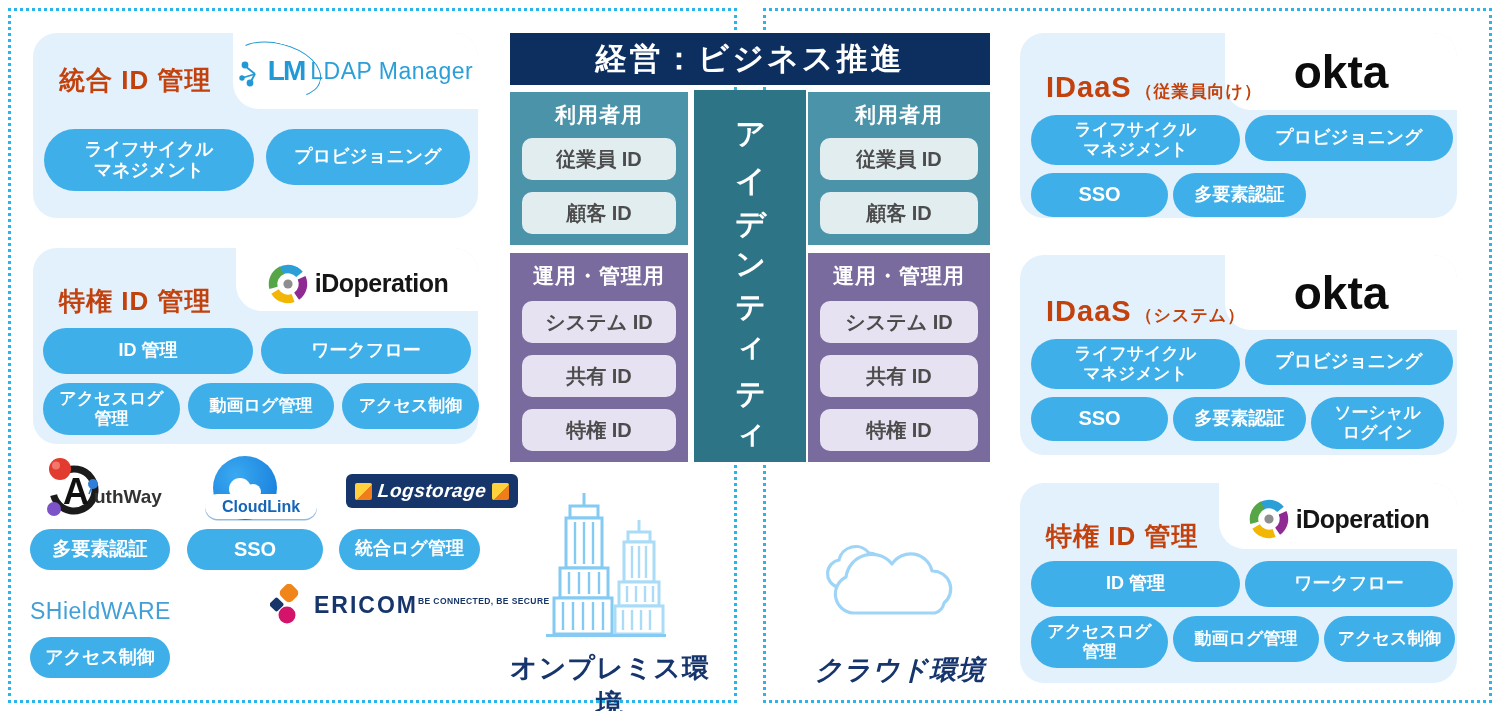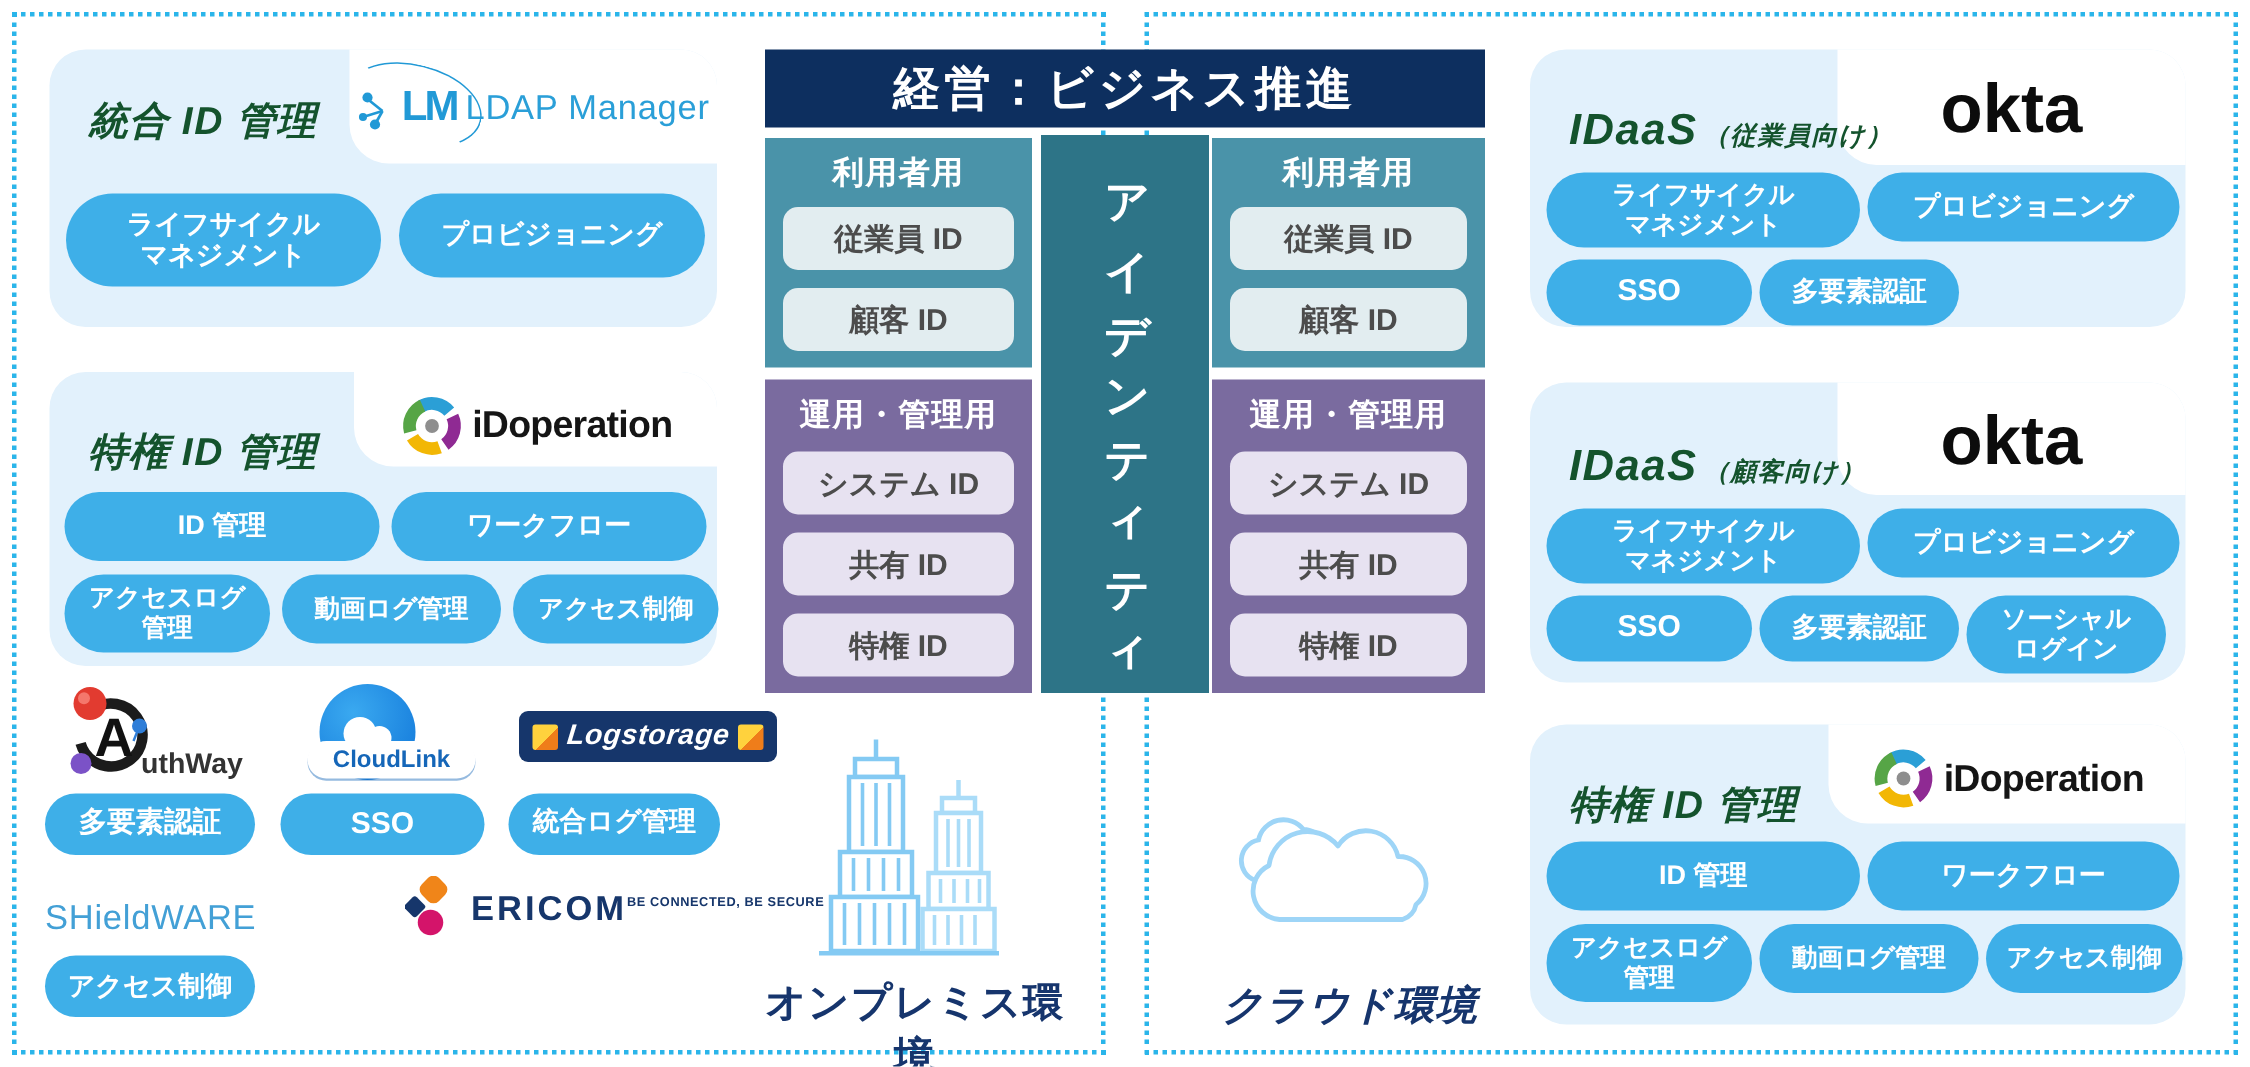--- a/index.html
+++ b/index.html
@@ -6,21 +6,21 @@
   body { background:#fff; font-family:"Liberation Sans", sans-serif; }
   .canvas { position:relative; width:1500px; height:711px; background:#fff; overflow:hidden; }
 
   .dotted { position:absolute; border:3px dotted #2ab5ea; }
   .dotted-left  { left:8px;   top:8px; width:729px; height:695px; }
   .dotted-right { left:763px; top:8px; width:729px; height:695px; }
 
   .card { position:absolute; background:#e2f1fc; border-radius:24px; }
   .notch { position:absolute; top:0; right:0; background:#fff; border-radius:0 24px 0 26px;
            display:flex; align-items:center; justify-content:center; }
-  .card-title { position:absolute; color:#14532d; font-weight:700; letter-spacing:1px;font-style:italic; }
+  .card-title { position:absolute; color:#c2410c; font-weight:700; letter-spacing:1px; }
   .card-title .sub { font-size:17px; margin-left:4px; }
 
   .tags { position:absolute; display:flex; flex-wrap:wrap; align-items:flex-start; }
   .tag { background:#3eafe8; color:#fff; border-radius:999px; display:flex; align-items:center;
          justify-content:center; text-align:center; font-weight:700; font-size:18px;
          line-height:1.18; white-space:pre-line; }
   .tag.small { font-size:17px; }
 
   
   .header-bar { position:absolute; left:510px; top:33px; width:480px; height:52px; background:#0d2f5f;
@@ -49,21 +49,21 @@
                  transform:rotate(14deg); pointer-events:none; }
   .ldap-mark { font-size:28px; font-weight:800; color:#2199d6; letter-spacing:-2px; }
   .ldap-text { font-size:23px; color:#2a9fd8; font-weight:400; letter-spacing:0.5px; }
 
   .ido-logo { display:flex; align-items:center; gap:5px;justify-content:flex-end; }
   .ido-text { font-size:25px; font-weight:700; color:#151515; letter-spacing:-0.5px; }
 
   .okta-logo { font-size:46px; font-weight:800; color:#0c0c0c; letter-spacing:0; }
 
   .authway-logo { display:flex; align-items:flex-end; }
-  .authway-rest { font-size:19px; font-weight:600; color:#333; margin-left:-12px; margin-bottom:1px; }
+  .authway-rest { font-size:19px; font-weight:600; color:#333; margin-left:-12px; margin-bottom:14px; }
 
   .cloudlink-logo { position:relative; width:118px; height:72px; }
   .cl-circle { position:absolute; left:8px; top:0; width:64px; height:64px; border-radius:50%;
                background:radial-gradient(circle at 35% 30%, #3aa9f0, #0f74d8); }
   .cl-puff1 { position:absolute; left:24px; top:22px; width:22px; height:22px; border-radius:50%; background:#fff; }
   .cl-puff2 { position:absolute; left:40px; top:28px; width:16px; height:16px; border-radius:50%; background:#fff; }
   .cl-band { position:absolute; left:0; top:38px; width:112px; height:25px; background:#fff; border-radius:13px;
              display:flex; align-items:center; justify-content:center; color:#1566b8; font-weight:600;
              font-size:16px; box-shadow:0 1.5px 0 rgba(21,102,184,.45); }
 
@@ -282,21 +282,21 @@
       <div class="tag" style="width:137px; height:44px; font-size:20px;">SSO</div>
       <div class="tag" style="width:133px; height:44px;">多要素認証</div>
     </div>
   </div>
 
   <div class="card" style="left:1020px; top:255px; width:437px; height:200px;">
     <div class="notch" style="width:232px; height:75px;">
       <span class="okta-logo">okta</span>
     </div>
     <div class="card-title" style="left:26px; top:40px; font-size:29px;">
-      <span>IDaaS</span><span class="sub">（顧客向け）</span>
+      <span>IDaaS</span><span class="sub">（システム）</span>
     </div>
     <div class="tags" style="left:11px; top:84px; width:424px; column-gap:5px; row-gap:8px;">
       <div class="tag small" style="width:209px; height:50px;">ライフサイクル
 マネジメント</div>
       <div class="tag" style="width:208px; height:46px;">プロビジョニング</div>
       <div class="tag" style="width:137px; height:44px; font-size:20px;">SSO</div>
       <div class="tag" style="width:133px; height:44px;">多要素認証</div>
       <div class="tag small" style="width:133px; height:52px;">ソーシャル
 ログイン</div>
     </div>

